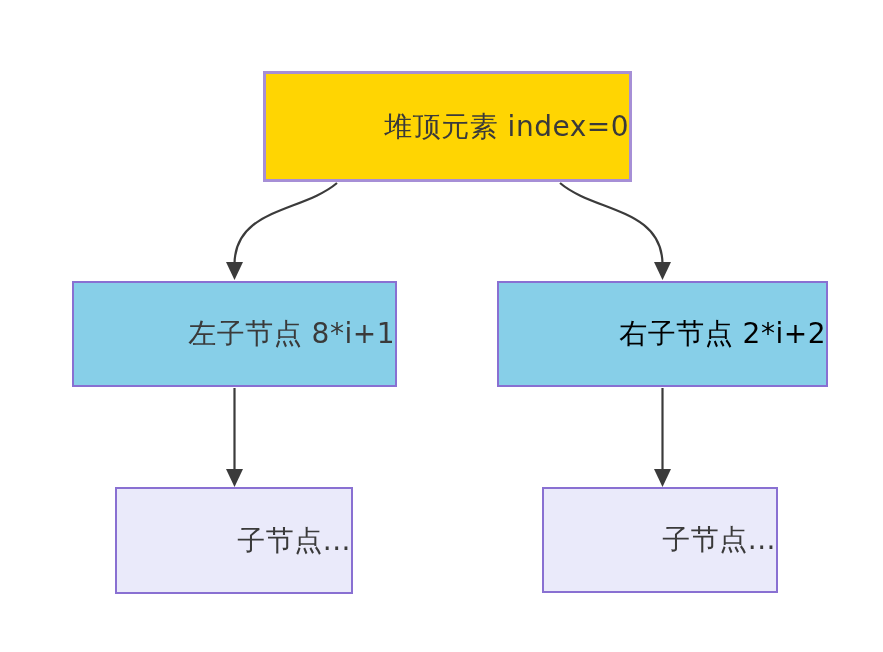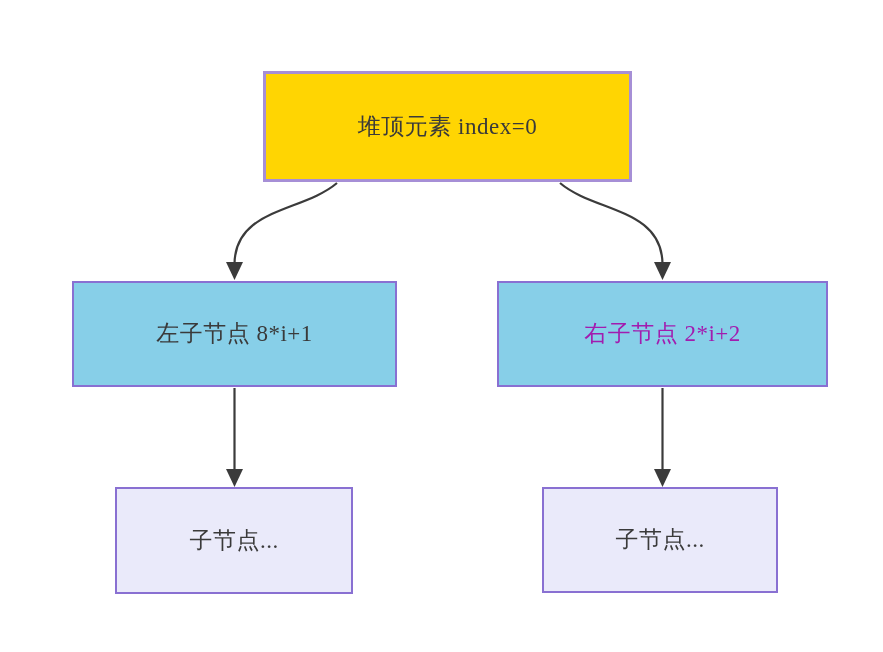--- a/index.html
+++ b/index.html
@@ -21,26 +21,25 @@
     top: 0;
     width: 883px;
     height: 652px;
     pointer-events: none;
   }
   .node {
     position: absolute;
     box-sizing: border-box;
     display: flex;
     align-items: center;
-    justify-content: center;
-    font-size: 23px;
+    justify-content: flex-end;
+    font-size: 28px;
     line-height: 1.2;
     letter-spacing: 0.5px;
     white-space: nowrap;
-    font-family: Liberation Serif, serif;
   }
   .node-root {
     left: 263px;
     top: 71px;
     width: 369px;
     height: 111px;
     border: 3px solid;
   }
   .node-left-child {
     left: 72px;
@@ -99,21 +98,21 @@
   </svg>
 
   <div class="node node-root" style="background: rgb(255, 213, 2); border-color: rgb(166, 143, 214); color: rgb(58, 58, 58);">
     <span class="label">堆顶元素 index=0</span>
   </div>
 
   <div class="node node-left-child" style="background: rgb(135, 207, 232); border-color: rgb(137, 112, 210); color: rgb(58, 58, 58);">
     <span class="label">左子节点 8*i+1</span>
   </div>
 
-  <div class="node node-right-child" style="background: rgb(135, 207, 232); border-color: rgb(137, 112, 210); color: #a21caf;">
+  <div class="node node-right-child" style="background: rgb(135, 207, 232); border-color: rgb(137, 112, 210); color: #000000;">
     <span class="label">右子节点 2*i+2</span>
   </div>
 
   <div class="node node-left-grandchild" style="background: rgb(234, 234, 250); border-color: rgb(137, 112, 210); color: rgb(58, 58, 58);">
     <span class="label">子节点...</span>
   </div>
 
   <div class="node node-right-grandchild" style="background: rgb(234, 234, 250); border-color: rgb(137, 112, 210); color: rgb(58, 58, 58);">
     <span class="label">子节点...</span>
   </div>

